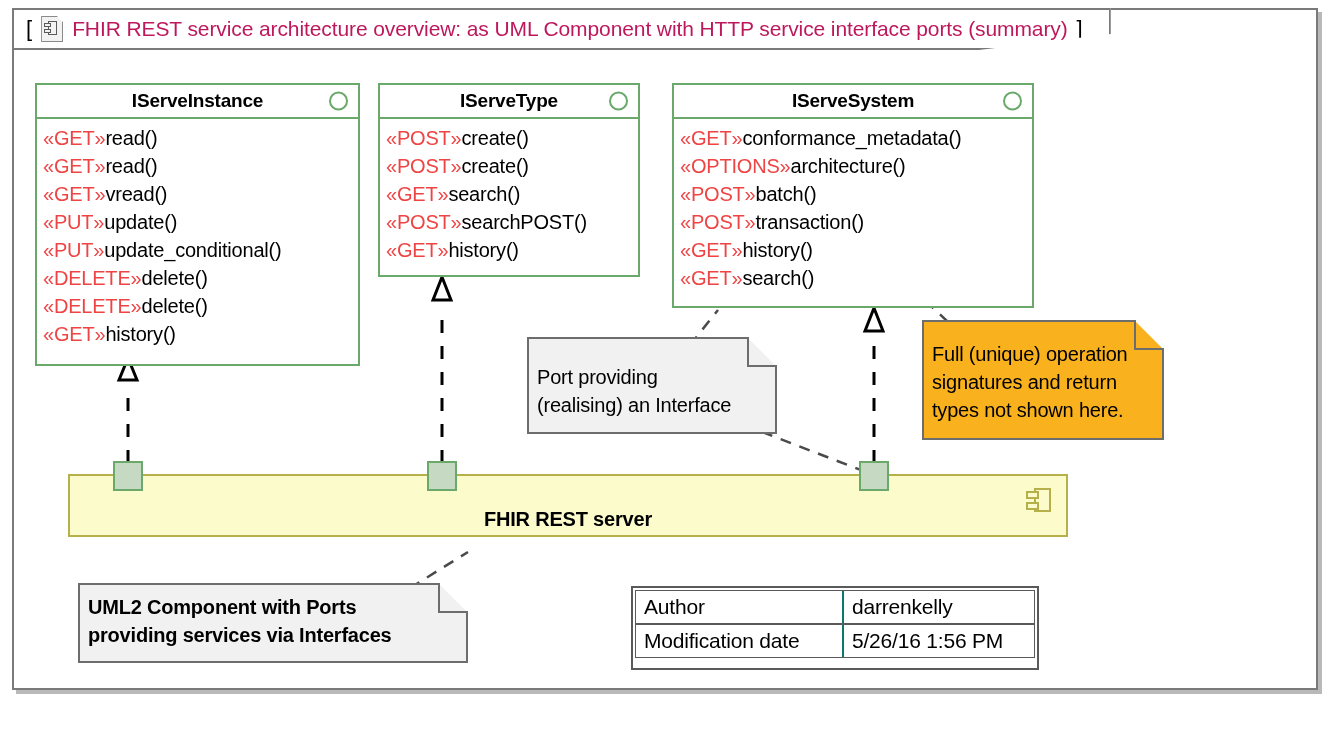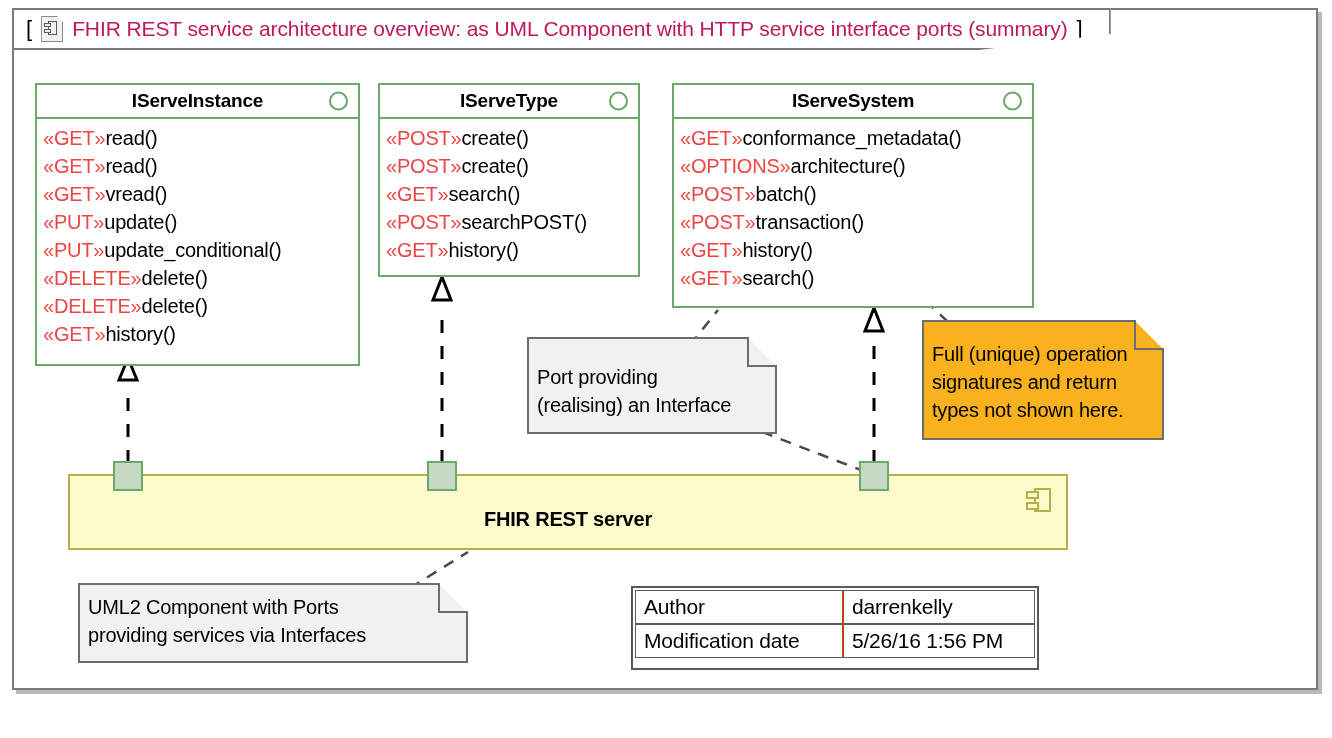--- a/index.html
+++ b/index.html
@@ -235,21 +235,21 @@
   .meta-row { display: flex; }
   .meta-row + .meta-row { border-top: 2px solid #5a5a5a; }
   .meta-cell {
     font-size: 21px;
     color: #000;
     padding: 4px 8px;
     letter-spacing: -0.2px;
     white-space: nowrap;
     box-sizing: border-box;
   }
-  .meta-key { width: 208px; border-right: 2px solid #c2410c; }
+  .meta-key { width: 208px; border-right: 2px solid #0f766e; }
   .meta-val { width: 190px; }
 
   
   .conn-layer {
     position: absolute;
     left: 0; top: 0;
     width: 1332px; height: 738px;
     z-index: 1;
     pointer-events: none;
   }
@@ -385,34 +385,34 @@
   <div class="note note-orange" style="left:922px; top:320px; width:242px; height:120px;">
     <div class="note-body"></div>
     <div class="note-fold"></div>
     <div class="note-text" style="padding-top:20px;">
       <div>Full (unique) operation</div>
       <div>signatures and return</div>
       <div>types not shown here.</div>
     </div>
   </div>
 
-  <div class="component" style="left:68px; top:474px; width:1000px; height:76px;">
+  <div class="component" style="left:68px; top:474px; width:1000px; height:63px;">
     <div class="component-label">FHIR REST server</div>
     <div class="comp-icon">
       <div class="cg1"></div>
         <div class="cg2"></div>
         <div class="cg3"></div>
     </div>
   </div>
 
   <div class="port" style="left:113px; top:461px;"></div>
   <div class="port" style="left:427px; top:461px;"></div>
   <div class="port" style="left:859px; top:461px;"></div>
 
-  <div class="note note-grey" style="left:78px; top:583px; width:390px; height:80px;">
+  <div class="note note-grey" style="left:78px; top:583px; width:390px; height:80px;font-weight:bold;">
     <div class="note-body"></div>
     <div class="note-fold"></div>
     <div class="note-text" style="padding-top:10px;">
       <div>UML2 Component with Ports</div>
       <div>providing services via Interfaces</div>
     </div>
   </div>
 
   <div class="meta-table" style="left:631px; top:586px; width:408px; height:84px;">
     <div class="meta-inner">

